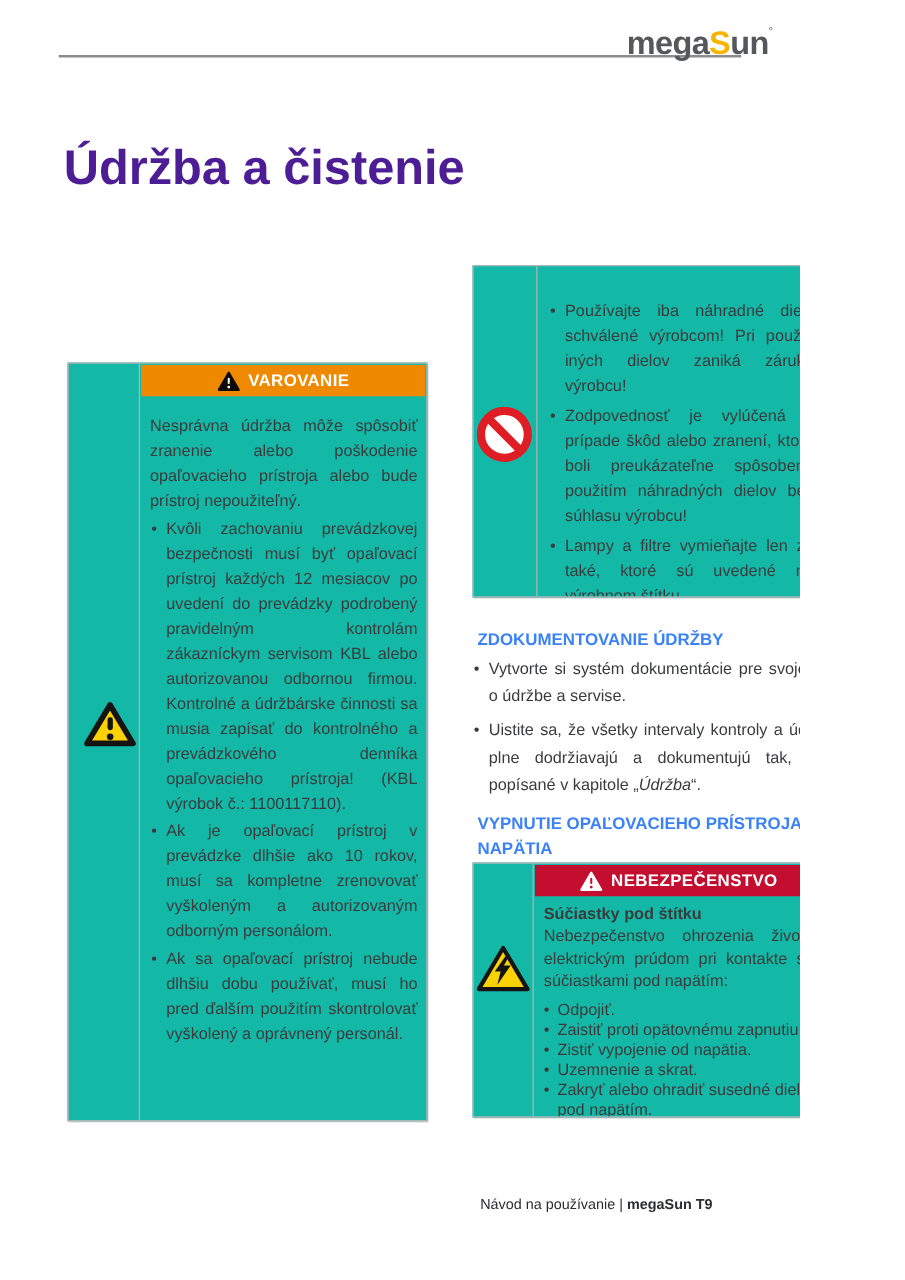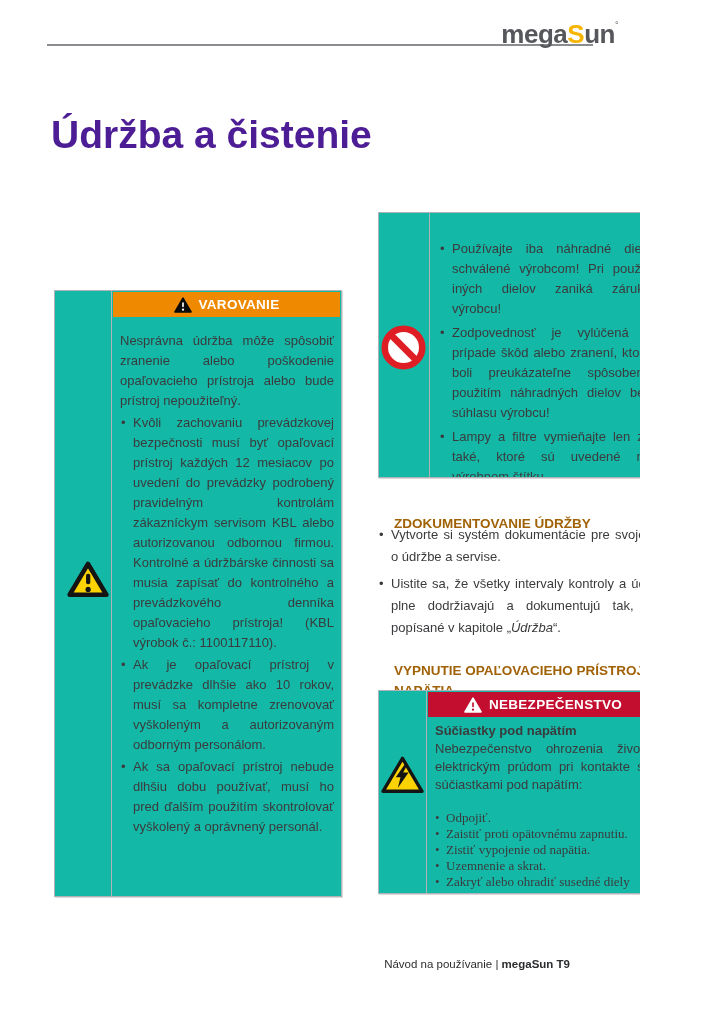--- a/index.html
+++ b/index.html
@@ -37,34 +37,34 @@
   .bullet{position:relative;padding-left:13px;}
   .bullet::before{content:"\2022";position:absolute;left:1px;}
   .warning-body .bullet{margin-top:2px;}
 
   .parts-box{left:378px;top:212px;width:282px;height:266px;}
   .parts-box .icon-col{width:50px;}
   .no-entry{position:absolute;left:2px;top:112px;width:45px;height:45px;}
   .parts-body{padding:26px 8px 0 9px;font-size:13px;line-height:20px;text-align:justify;}
   .parts-body .bullet{margin-bottom:4px;}
 
-  .section-heading{position:absolute;margin:16px;font-size:13.5px;font-weight:bold;color:#a16207;}
+  .section-heading{position:absolute;margin:4px;font-size:13.5px;font-weight:bold;color:#3b82f6;}
   .doc-heading{left:378px;top:500px;}
   .doc-bullets{position:absolute;left:378px;top:524px;width:311px;font-size:13px;line-height:22px;text-align:justify;}
   .doc-bullets .bullet{margin-bottom:5px;}
   .doc-bullets em{font-style:italic;}
   .disconnect-heading{left:378px;top:645px;width:312px;line-height:20px;}
 
   .danger-box{left:378px;top:690px;width:282px;height:204px;}
   .danger-box .icon-col{width:47px;}
   .hv-triangle{position:absolute;left:2px;top:64px;width:43px;height:39px;}
   .danger-body{padding:4px 8px 0 8px;font-size:13px;line-height:18px;}
   .danger-body p{margin:0;text-align:justify;}
   .danger-body .d-title{font-weight:bold;}
-  .danger-bullets{margin-top:16px;font-family:Liberation Serif, serif;}
+  .danger-bullets{margin-top:6px;}
   .danger-bullets .bullet{line-height:16px;padding-left:11px;}
   .danger-bullets .bullet::before{left:0;}
 
   
   .footer-text{position:absolute;top:958px;right:70px;font-size:11.5px;color:#2c2d2f;white-space:nowrap;margin-left:43px;}
   .footer-text .bold{font-weight:bold;}
   .footer-line{position:absolute;left:666px;top:947px;width:2px;height:45px;background:#3e3f41;}
   .page-num{position:absolute;left:675px;top:951px;font-size:18px;font-weight:bold;color:#1d4ed8;}
 </style>
 </head>
@@ -139,21 +139,21 @@
     <div class="text-col">
       <div class="box-header danger-header">
         <svg class="tri-icon" viewBox="0 0 64 58">
           <path d="M32 4 L61 54 H3 Z" fill="#ffffff" stroke="#ffffff" stroke-width="6" stroke-linejoin="round"></path>
           <rect x="29" y="19" width="6" height="18" rx="3" fill="#c30e2f"></rect>
           <circle cx="32" cy="46" r="4.2" fill="#c30e2f"></circle>
         </svg>
         <span>NEBEZPEČENSTVO</span>
       </div>
       <div class="danger-body">
-        <p class="d-title">Súčiastky pod napätím</p>
+        <p class="d-title">Súčiastky pod štítku</p>
         <p>Nebezpečenstvo ohrozenia života elektrickým prúdom pri kontakte so súčiastkami pod napätím:</p>
         <div class="danger-bullets">
           <div class="bullet">Odpojiť.</div>
           <div class="bullet">Zaistiť proti opätovnému zapnutiu.</div>
           <div class="bullet">Zistiť vypojenie od napätia.</div>
           <div class="bullet">Uzemnenie a skrat.</div>
           <div class="bullet">Zakryť alebo ohradiť susedné diely pod napätím.</div>
         </div>
       </div>
     </div>

